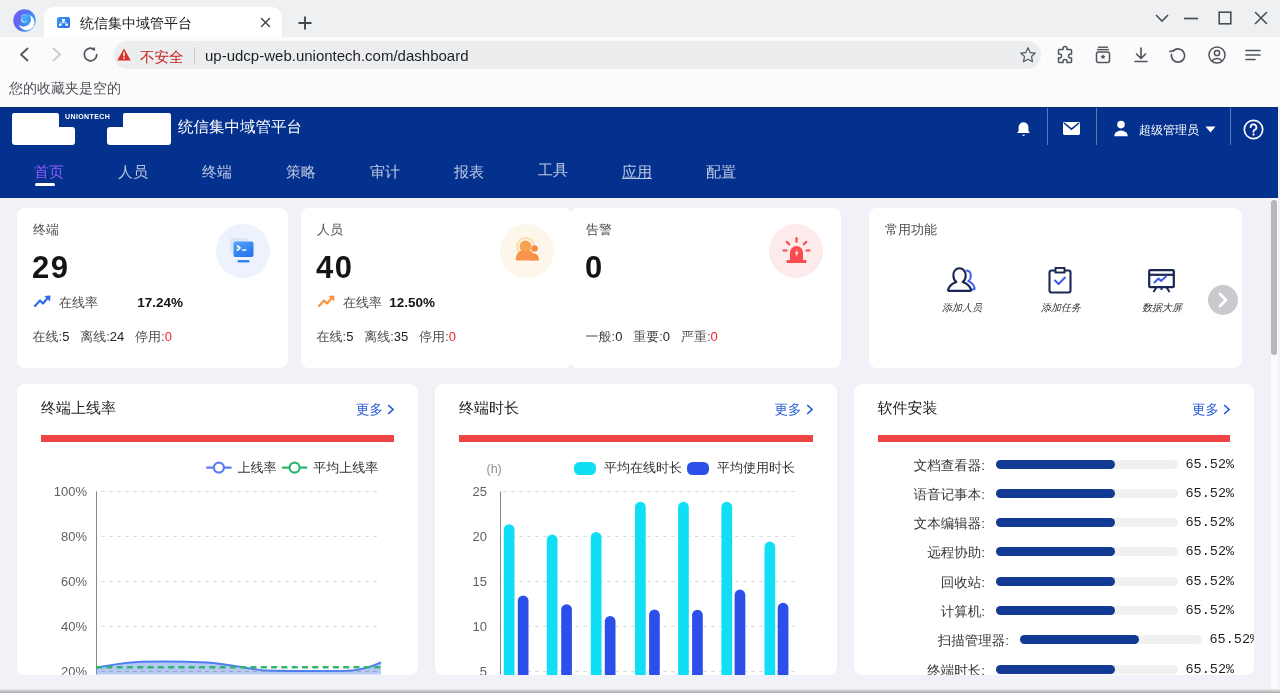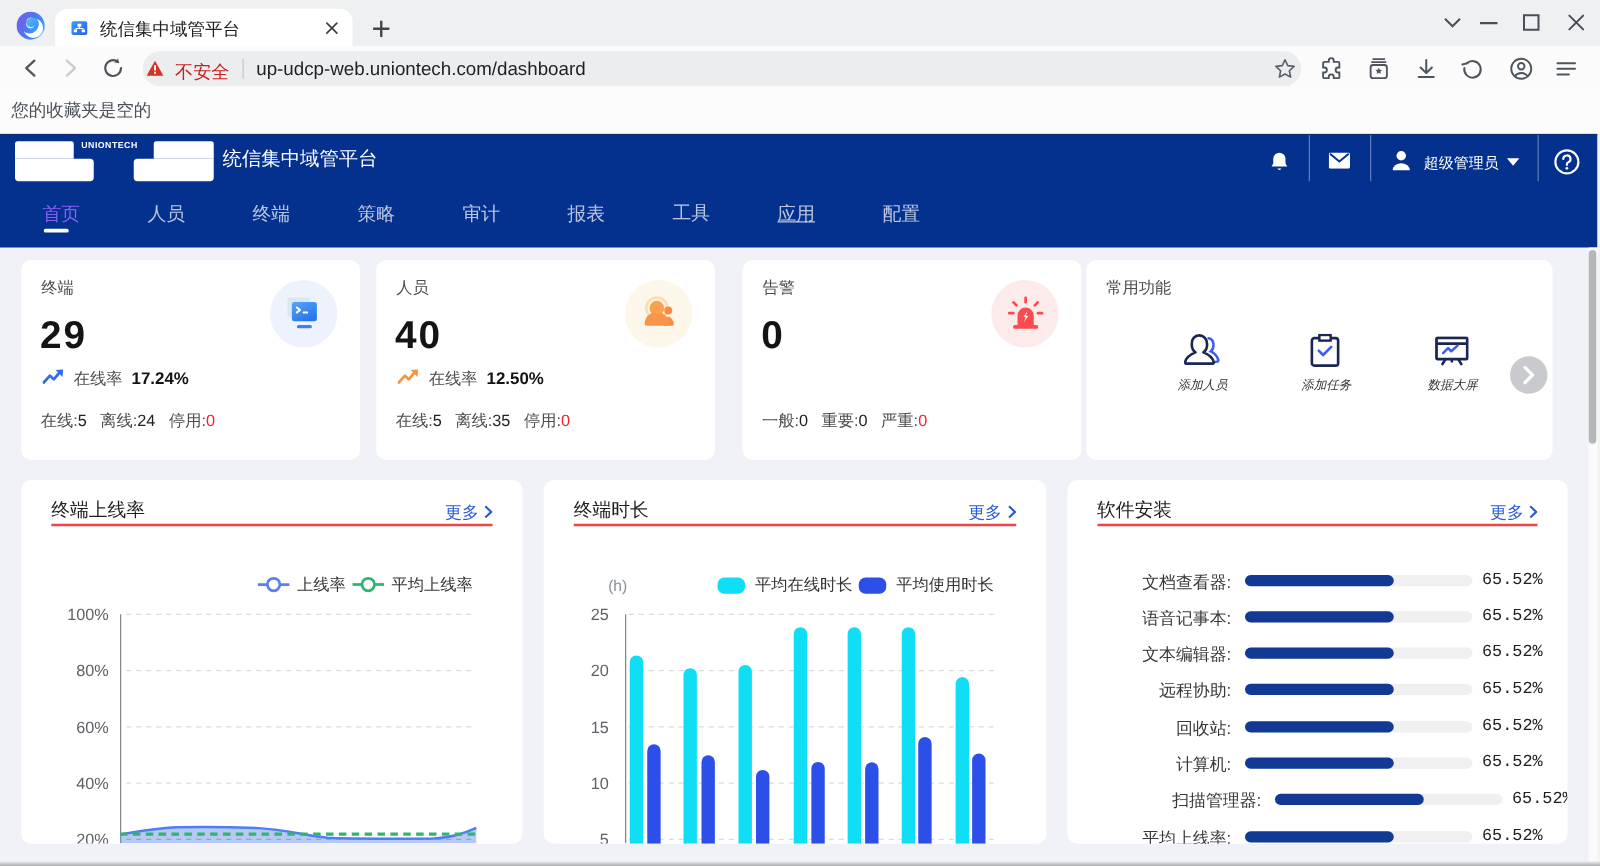--- a/index.html
+++ b/index.html
@@ -11,21 +11,21 @@
   .nav-it.act i { position:absolute; left:14px; bottom:0; width:20px; height:3px; background:#fff; border-radius:1.5px; }
   .card { position:absolute; top:101.5px; width:271px; height:160px; background:#fff; border-radius:8px; }
   .card .ttl { position:absolute; left:16px; top:13px; font-size:13px; color:#4c4c4c; }
   .card .num { position:absolute; left:15px; top:41.5px; font-size:31px; font-weight:bold; color:#141414; letter-spacing:1.5px; }
   .card .iconc { position:absolute; left:198.5px; top:15.5px; width:54px; height:54px; border-radius:50%; }
   .card .trow { position:absolute; left:17px; top:85.5px; height:15px; font-size:13px; color:#4c4c4c; }
   .card .brow { position:absolute; left:15.5px; top:119.5px; font-size:13px; color:#4c4c4c; }
   .card .brow b { font-weight:normal; color:#222; }
   .card .brow .red { color:#f5222d; }
   .panel { position:absolute; top:277.5px; width:401px; height:290.5px; background:#fff; border-radius:8px; overflow:hidden; }
-  .panel .phead { position:absolute; left:24px; right:24px; top:0; height:37px; border-bottom:2px solid #ef4444; }
+  .panel .phead { position:absolute; left:24px; right:24px; top:0; height:58px; border-bottom:7px solid #ef4444; }
   .panel .ptitle { position:absolute; left:0; top:15px; font-size:15px; font-weight:500; color:#1f1f1f; }
   .panel .pmore { position:absolute; right:0; top:17px; font-size:13.5px; color:#2a5bd7; }
   .fitem { position:absolute; top:57px; width:56px; text-align:center; }
   .flabel { position:absolute; left:-8px; top:36px; width:72px; font-size:10px; color:#333;font-style:italic; }
   .prow { position:absolute; left:0; width:100%; height:10px; }
   .prow .plabel { position:absolute; right:269px; top:-3px; font-size:13.5px; color:#383838; white-space:nowrap; }
   .prow .ptrack { position:absolute; left:142px; top:0; width:182px; height:9px; border-radius:4.5px; background:#f0f0f0; }
   .prow .pfill { position:absolute; left:0; top:0; width:119px; height:9px; border-radius:4.5px; background:#123a94; }
   .prow .pval { position:absolute; left:332px; top:-3px; font-size:13.5px; color:#1f1f1f;font-family:Liberation Mono, monospace; }
 </style>
@@ -208,21 +208,21 @@
         <path d="M8.5 9 L11 11 L8.5 13" fill="none" stroke="#fff" stroke-width="1.7" stroke-linecap="round" stroke-linejoin="round"></path>
         <rect x="13" y="12.2" width="4.5" height="1.6" rx="0.8" fill="#fff"></rect>
         <rect x="8.5" y="23" width="12" height="2.6" rx="1.3" fill="#3b82f0"></rect>
       </svg>
     </div>
     <div class="trow">
       <svg style="position:absolute;left:0;top:1px;" width="17" height="13" viewBox="0 0 17 13">
           <path d="M1 11 L6 5.5 L9 8.5 L14.5 2" fill="none" stroke="#2f6bf0" stroke-width="2.2" stroke-linecap="round" stroke-linejoin="round"></path>
           <path d="M10.5 1 L16.5 0.5 L16 6.5 Z" fill="#2f6bf0"></path>
         </svg>
-      <span style="position:absolute;left:25px;top:0;white-space:nowrap;">在线率&nbsp;&nbsp;<b style="color:#141414;font-size:13.5px;">17.24%</b></span>
+      <span style="position:absolute;left:25px;top:0;white-space:nowrap;">在线率&nbsp;&nbsp;<b style="color:#141414;font-size:13.5px;margin-left:32px;">17.24%</b></span>
     </div>
     <div class="brow">在线:<b>5</b>&nbsp;&nbsp;&nbsp;离线:<b>24</b>&nbsp;&nbsp;&nbsp;停用:<b class="red">0</b></div>
   </div>
 
   <div class="card" style="left:301px;">
     <div class="ttl">人员</div>
     <div class="num">40</div>
     <div class="iconc" style="background:#fdf6ea;">
       <svg style="position:absolute;left:12px;top:11.5px;" width="30" height="30" viewBox="0 0 30 30">
         <circle cx="13.5" cy="11.5" r="9.5" fill="#f9dfad"></circle>
@@ -236,21 +236,21 @@
     <div class="trow">
       <svg style="position:absolute;left:0;top:1px;" width="17" height="13" viewBox="0 0 17 13">
           <path d="M1 11 L6 5.5 L9 8.5 L14.5 2" fill="none" stroke="#f7953c" stroke-width="2.2" stroke-linecap="round" stroke-linejoin="round"></path>
           <path d="M10.5 1 L16.5 0.5 L16 6.5 Z" fill="#f7953c"></path>
         </svg>
       <span style="position:absolute;left:25px;top:0;white-space:nowrap;">在线率&nbsp;&nbsp;<b style="color:#141414;font-size:13.5px;">12.50%</b></span>
     </div>
     <div class="brow">在线:<b>5</b>&nbsp;&nbsp;&nbsp;离线:<b>35</b>&nbsp;&nbsp;&nbsp;停用:<b class="red">0</b></div>
   </div>
 
-  <div class="card" style="left:594px;">
+  <div class="card" style="left:570px;">
     <div class="ttl">告警</div>
     <div class="num">0</div>
     <div class="iconc" style="background:#fdebec;">
       <svg style="position:absolute;left:13px;top:12px;" width="29" height="29" viewBox="0 0 29 29">
         <g stroke="#fa4b50" stroke-width="2.2" stroke-linecap="round">
           <path d="M14.5 5.8 V2.2"></path>
           <path d="M7.2 8.3 L4.8 5.9"></path>
           <path d="M21.8 8.3 L24.2 5.9"></path>
           <path d="M4.6 14.5 H1.4"></path>
           <path d="M24.4 14.5 H27.6"></path>
@@ -434,21 +434,21 @@
         <span class="pval">65.52%</span>
       </div>
     <div class="prow" style="top:251.3px;margin-left:24px;">
         <span class="plabel">扫描管理器:</span>
         <span class="ptrack">
           <span class="pfill"></span>
         </span>
         <span class="pval">65.52%</span>
       </div>
     <div class="prow" style="top:280.6px;">
-        <span class="plabel">平均上线率:</span>
+        <span class="plabel">终端时长:</span>
         <span class="ptrack">
           <span class="pfill"></span>
         </span>
         <span class="pval">65.52%</span>
       </div>
   </div>
 </div>
 
 <div class="abs" style="left:0;top:688.5px;width:1280px;height:4.5px;background:linear-gradient(#ededf0,#a5a6aa);"></div>
 

